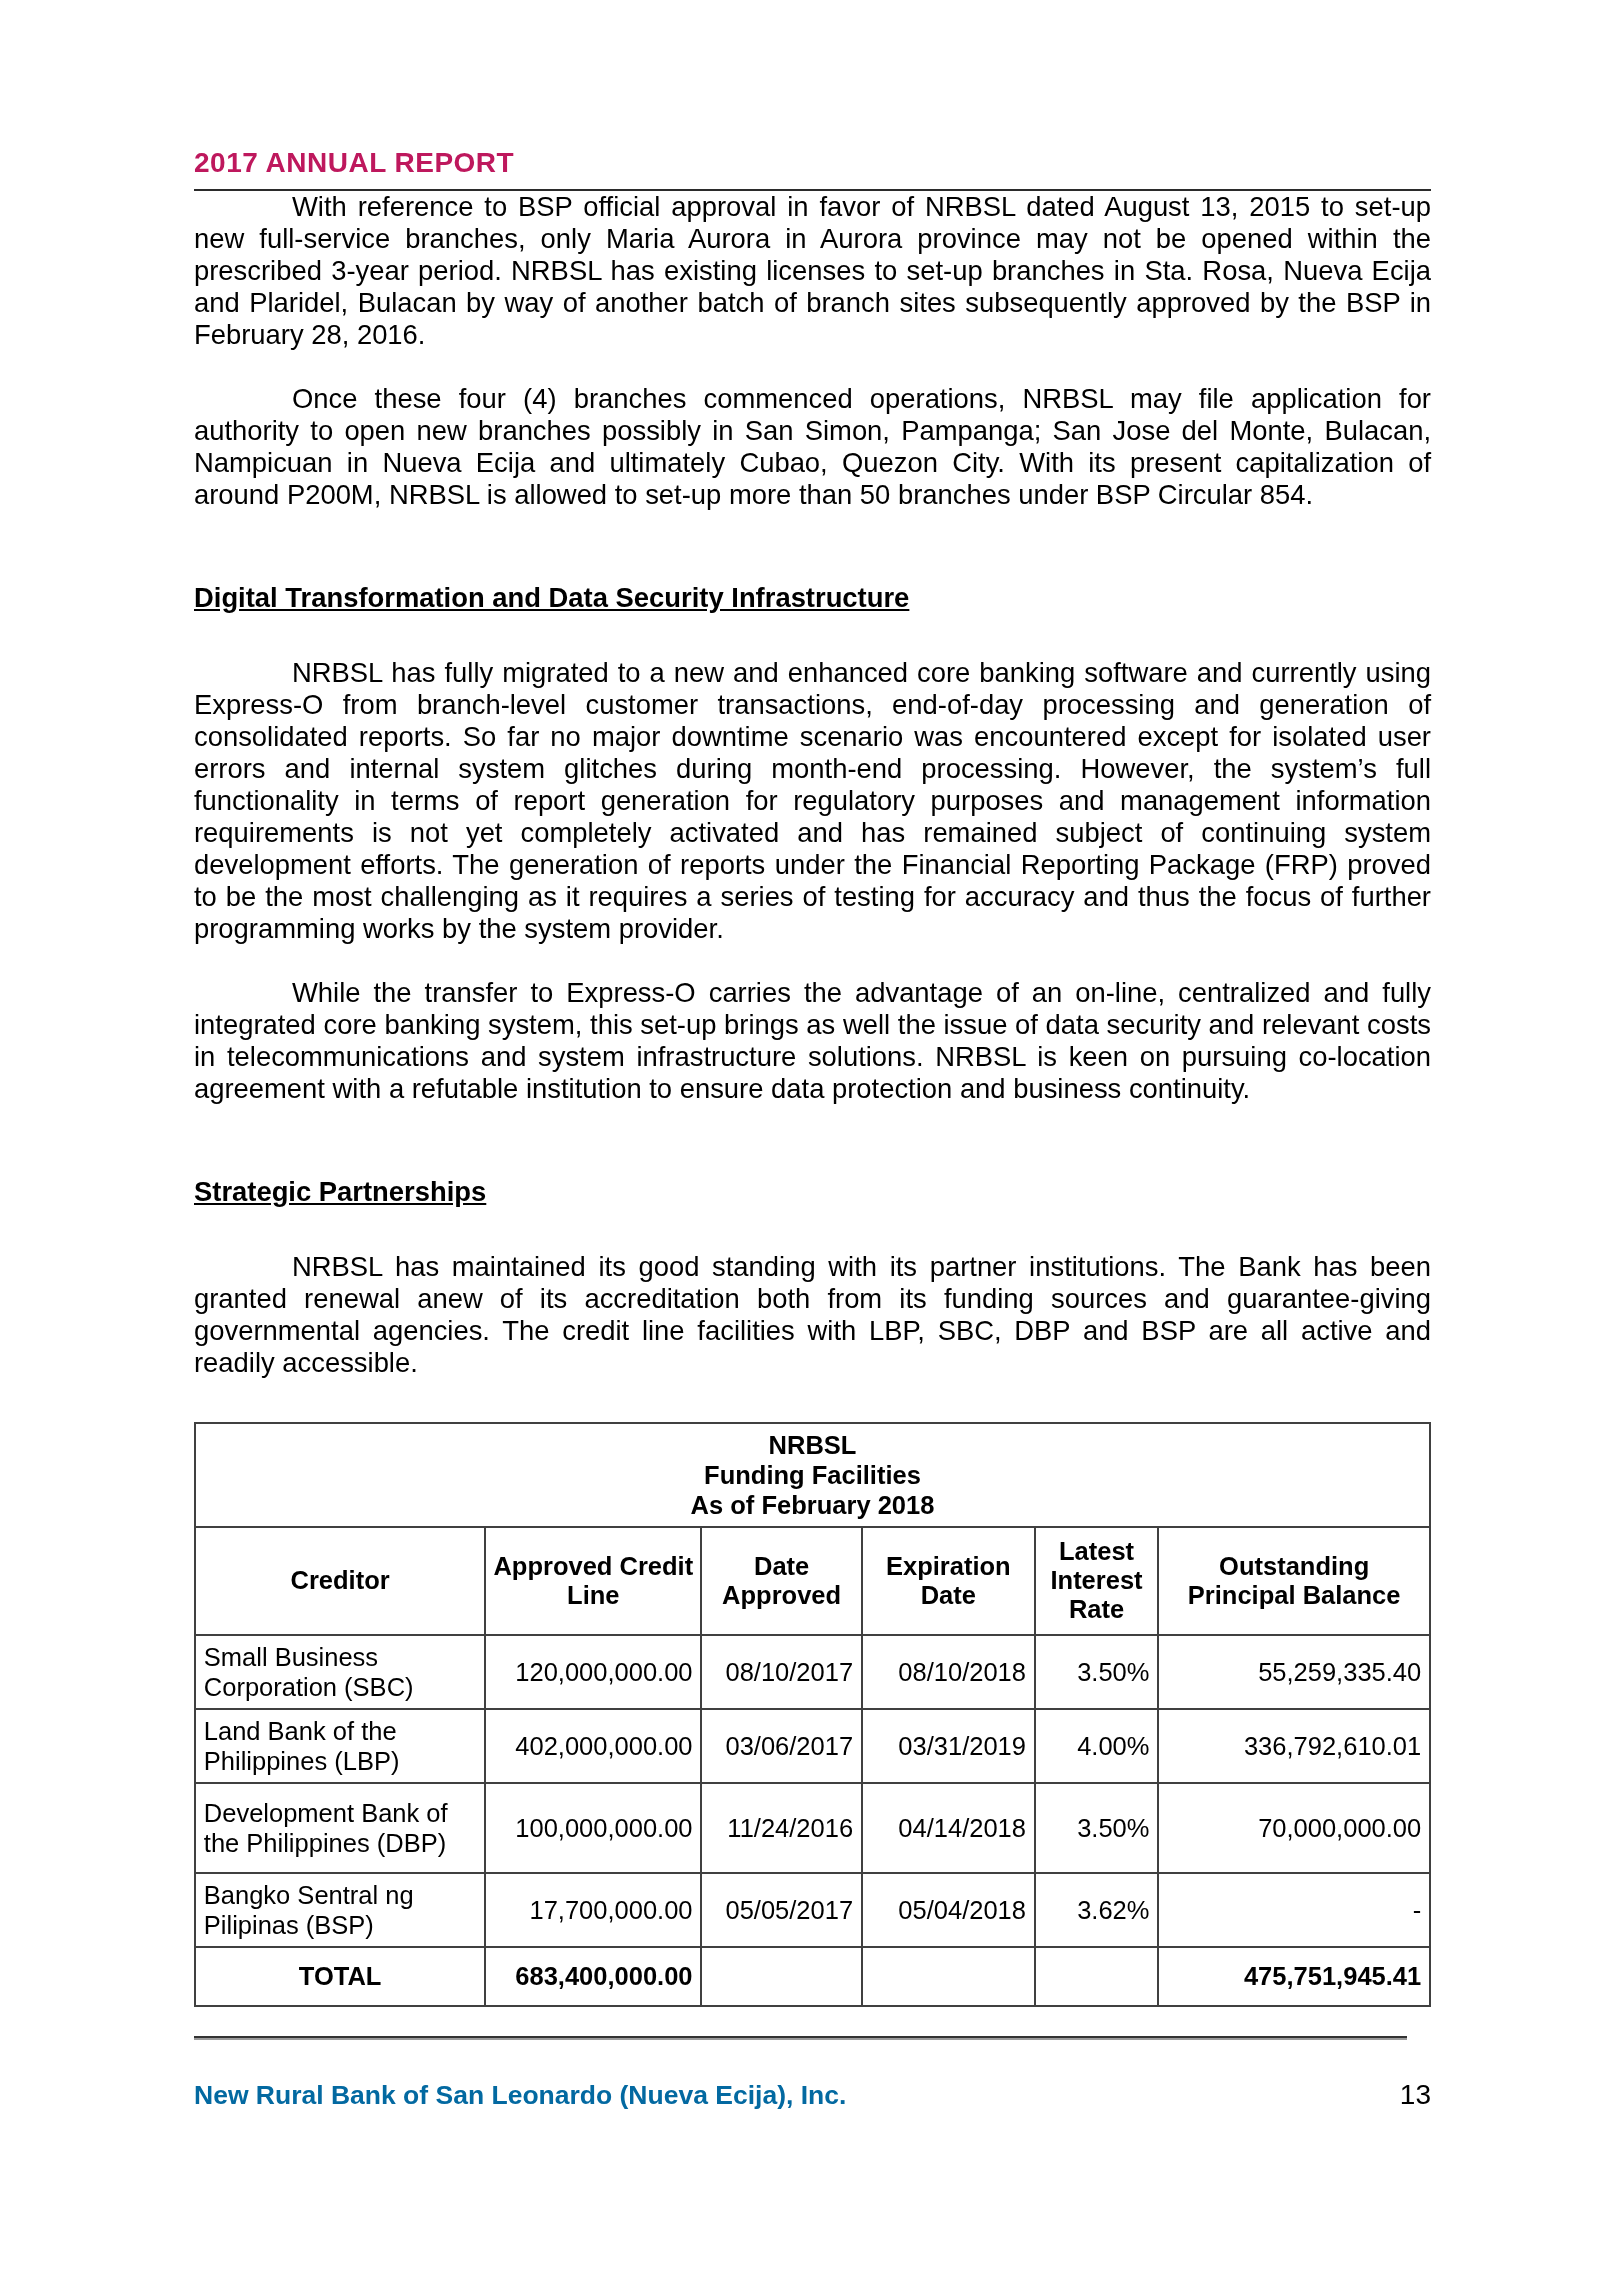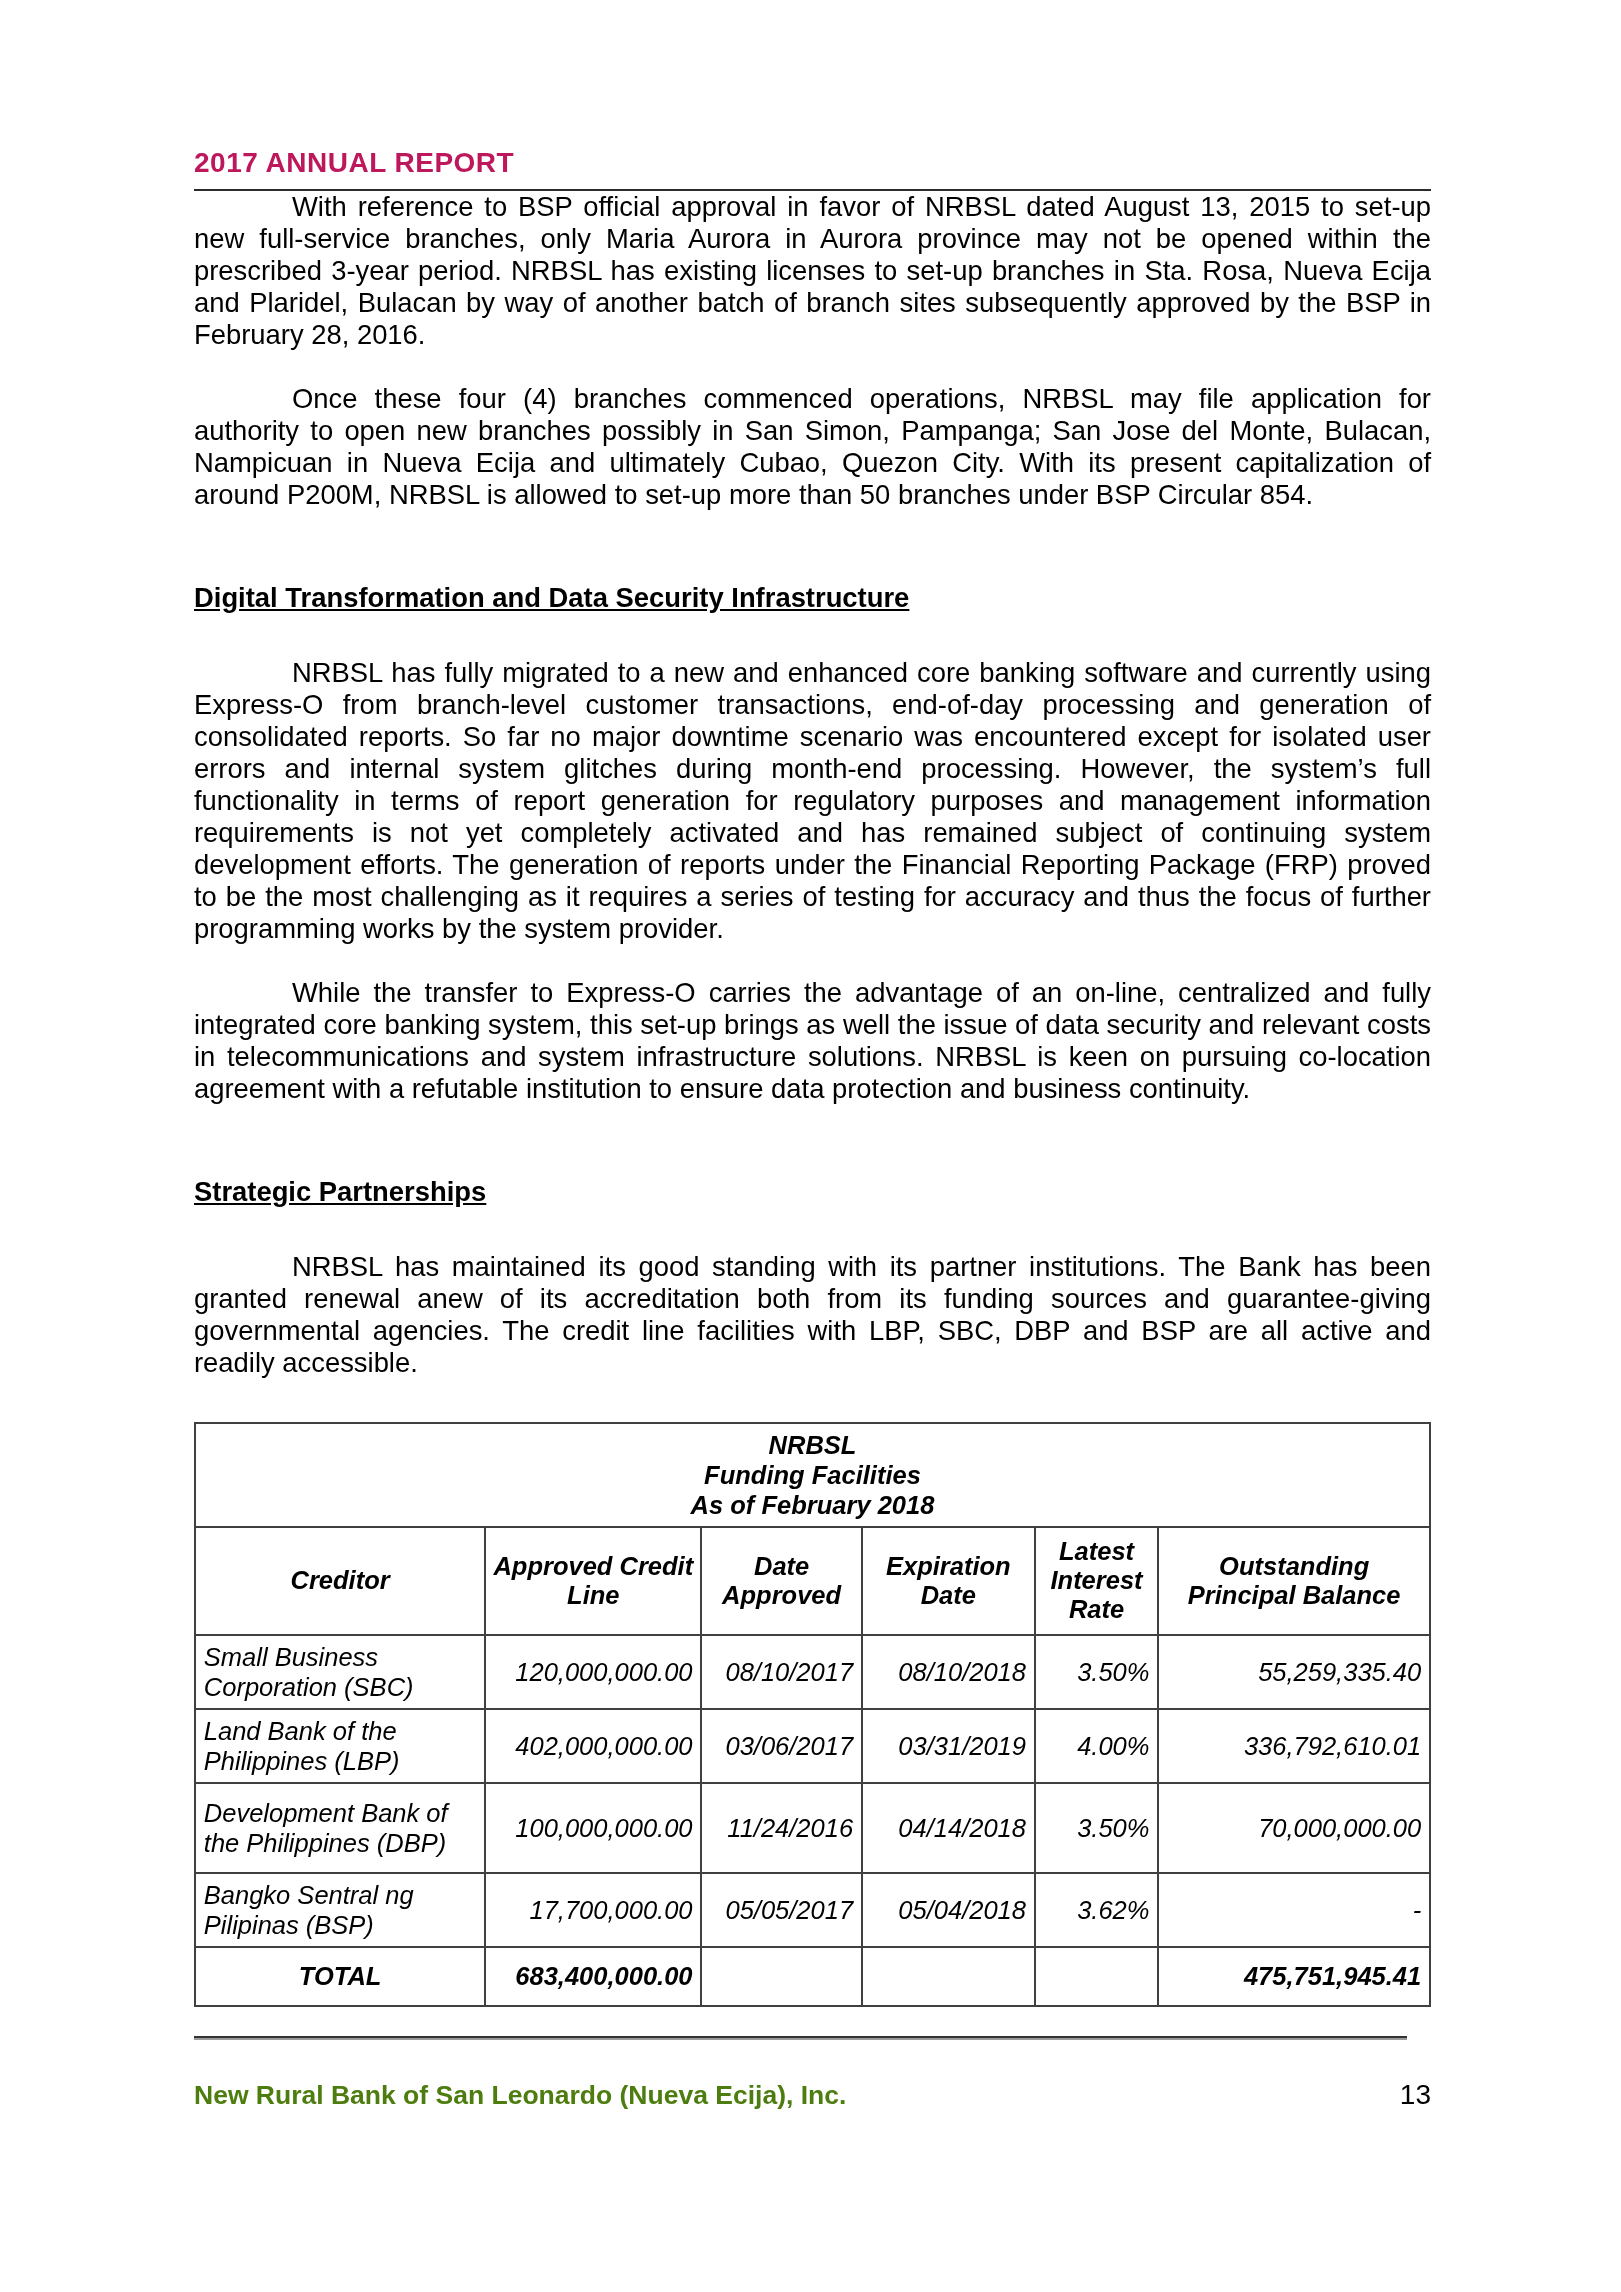--- a/index.html
+++ b/index.html
@@ -44,21 +44,20 @@
   .first-para { margin-top: 19.6px; }
 
   table.funding {
     width: 100%;
     border-collapse: collapse;
     margin-top: 43px;
     font-size: 25.5px;
   }
   table.funding, table.funding td, table.funding th {
     border: 2px solid #404040;
-    font-style: italic;
   }
   table.funding { border-width: 2.9px; }
   .table-title-cell {
     text-align: center;
     font-weight: bold;
     padding: 11.8px 0 13.7px 0;
     line-height: 30px;
   }
   table.funding th {
     font-weight: bold;
@@ -90,21 +89,21 @@
   }
   .footer-row {
     margin: 39px 190px 0 194px;
     display: flex;
     justify-content: space-between;
     align-items: baseline;
   }
   .footer-bank {
     font-size: 26.5px;
     font-weight: bold;
-    color: #4d7c0f;
+    color: #0369a1;
   }
   .footer-page-num {
     font-size: 28px;
     color: #000000;
   }
 </style>
 </head>
 <body>
 
 <div class="page">

